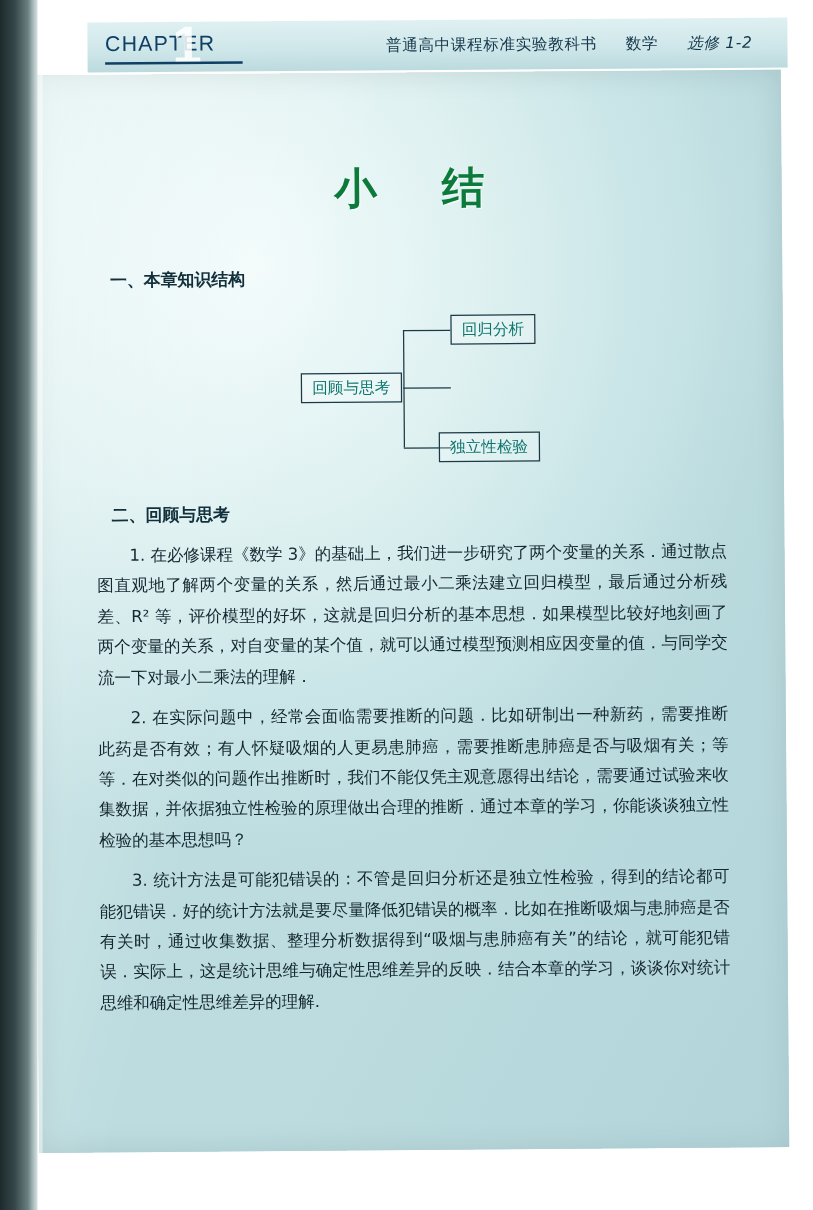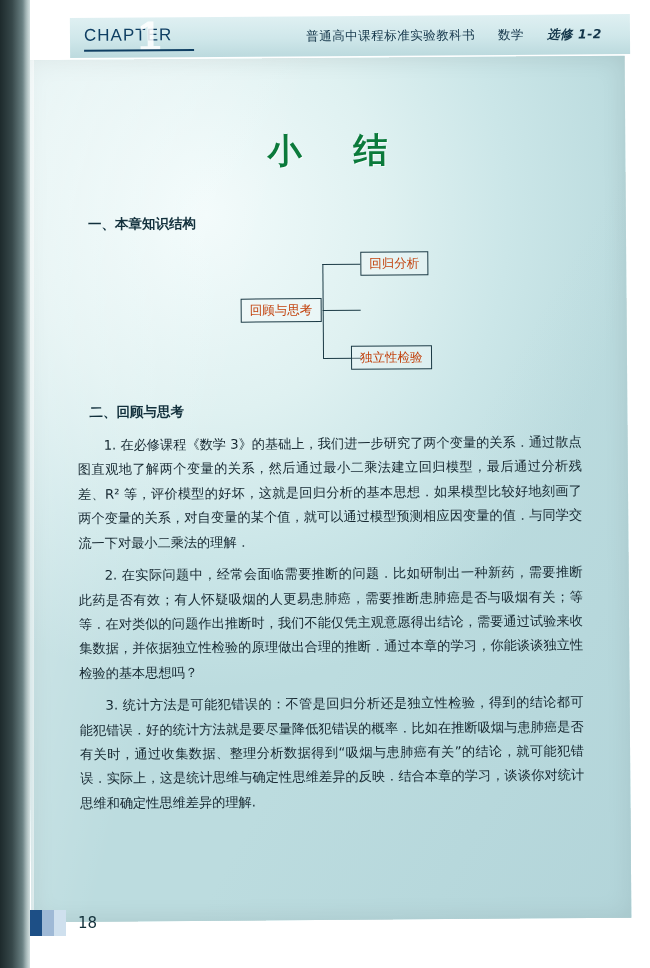--- a/index.html
+++ b/index.html
@@ -108,21 +108,21 @@
   .header-title {
     position: absolute;
     right: 28px; top: 12px;
     font-family: "DejaVu Sans", sans-serif;
     font-size: 12.5px;
     color: #14364a;
     white-space: nowrap;
     letter-spacing: 0.5px;
   }
   .header-title .gap { display:inline-block; width:14px; }
-  .header-title .it { font-style: italic; font-weight: bold; }
+  .header-title .it { font-style: italic; font-weight: normal; }
 
   
   .content {
     position: absolute;
     left: 52px;
     top: 80px;
     width: 556px;
     height: 820px;
     transform: rotate(-0.42deg);
     font-family: "DejaVu Sans", sans-serif;
@@ -152,21 +152,21 @@
   .diagram {
     position: relative;
     margin: 14px 0 0 0;
     height: 126px;
   }
   .node {
     position: absolute;
     border: 1px solid #1b3a45;
     background: rgba(255,255,255,0.25);
     font-size: 12.5px;
-    color: #c2410c;
+    color: #0f766e;
     padding: 4px 8px;
     white-space: nowrap;
     line-height: 1.1;
   }
   .node-root { left: 190px; top: 52px; }
   .node-a    { left: 310px; top: 6px; }
   .node-b    { left: 300px; top: 100px; }
   .edge { position: absolute; background: #1b3a45; }
   .edge-h1 { left: 272px; top: 64px; width: 38px; height: 1px; }
   .edge-v  { left: 272px; top: 18px; width: 1px; height: 94px; }
@@ -254,22 +254,14 @@
     </div>
 
     <div class="section-head second">二、回顾与思考</div>
 
     <p class="para first">1. 在必修课程《数学 3》的基础上，我们进一步研究了两个变量的关系．通过散点图直观地了解两个变量的关系，然后通过最小二乘法建立回归模型，最后通过分析残差、R² 等，评价模型的好坏，这就是回归分析的基本思想．如果模型比较好地刻画了两个变量的关系，对自变量的某个值，就可以通过模型预测相应因变量的值．与同学交流一下对最小二乘法的理解．</p>
     <p class="para">2. 在实际问题中，经常会面临需要推断的问题．比如研制出一种新药，需要推断此药是否有效；有人怀疑吸烟的人更易患肺癌，需要推断患肺癌是否与吸烟有关；等等．在对类似的问题作出推断时，我们不能仅凭主观意愿得出结论，需要通过试验来收集数据，并依据独立性检验的原理做出合理的推断．通过本章的学习，你能谈谈独立性检验的基本思想吗？</p>
     <p class="para">3. 统计方法是可能犯错误的：不管是回归分析还是独立性检验，得到的结论都可能犯错误．好的统计方法就是要尽量降低犯错误的概率．比如在推断吸烟与患肺癌是否有关时，通过收集数据、整理分析数据得到“吸烟与患肺癌有关”的结论，就可能犯错误．实际上，这是统计思维与确定性思维差异的反映．结合本章的学习，谈谈你对统计思维和确定性思维差异的理解.</p>
 
   </div>
 
-  <div class="footer">
-    <div class="swatches">
-      <div class="sw sw1"></div>
-      <div class="sw sw2"></div>
-      <div class="sw sw3"></div>
-    </div>
-    <div class="folio">18</div>
-  </div>
 
 </div>
 
 </body></html>

